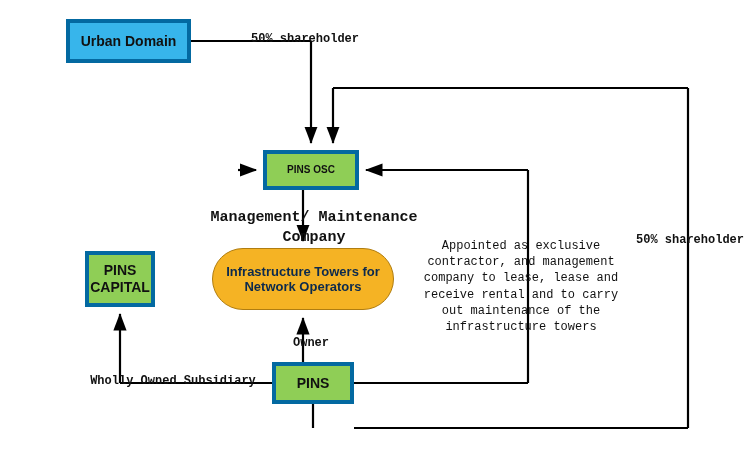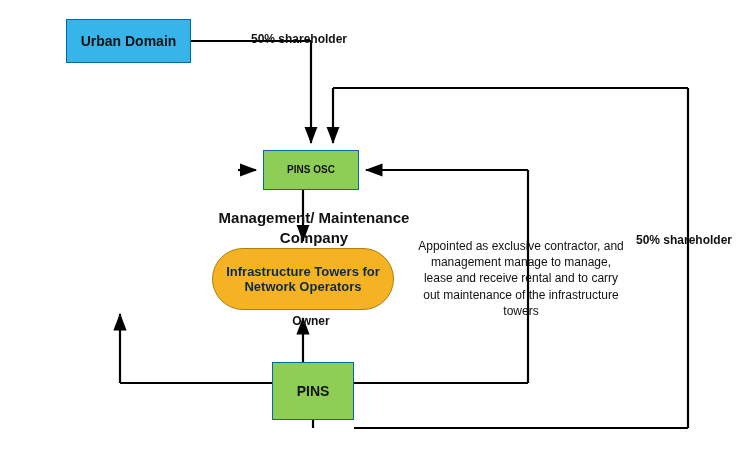--- a/index.html
+++ b/index.html
@@ -27,21 +27,21 @@
     box-sizing: border-box;
     display: flex;
     align-items: center;
     justify-content: center;
     text-align: center;
     font-weight: bold;
     color: #111111;
     line-height: 1.18;
   }
   .node-rect {
-    border: 1px solid #0369a1;
+    border: 4px solid #0369a1;
   }
   .node-urban {
     left: 66px;
     top: 19px;
     width: 125px;
     height: 44px;
     background: #37b5eb;
     font-size: 14px;
   }
   .node-osc {
@@ -57,41 +57,42 @@
     top: 251px;
     width: 70px;
     height: 56px;
     background: #8fce56;
     font-size: 14px;
   }
   .node-pins {
     left: 272px;
     top: 362px;
     width: 82px;
-    height: 58px;
+    height: 42px;
     background: #8fce56;
     font-size: 14px;
   }
   .node-towers {
     left: 212px;
     top: 248px;
     width: 182px;
     height: 62px;
     background: #f5b324;
     border: 1px solid #b07d10;
     border-radius: 31px;
     font-size: 13px;
     color: #0c2a4d;
     padding: 0 8px;
   }
   .label {
     position: absolute;
     font-size: 12px;
     color: #111111;
     line-height: 1.35;
+    font-family: Liberation Mono, monospace;
   }
   .lbl-shareholder-top {
     left: 251px;
     top: 31px;
     width: 130px;
     font-weight: bold;
     font-size: 12px;
   }
   .lbl-shareholder-right {
     left: 636px;
@@ -117,21 +118,21 @@
   }
   .lbl-appointed {
     left: 415px;
     top: 238px;
     width: 212px;
     text-align: center;
     font-size: 12px;
   }
   .lbl-owner {
     left: 275px;
-    top: 313px;
+    top: 335px;
     width: 72px;
     text-align: center;
     font-weight: bold;
     font-size: 12px;
   }
   .lbl-wholly {
     left: 78px;
     top: 373px;
     width: 190px;
     text-align: center;
@@ -192,28 +193,32 @@
   </svg>
 
   <div class="node node-rect node-urban">
     <span>Urban Domain</span>
   </div>
 
   <div class="node node-rect node-osc">
     <span>PINS OSC</span>
   </div>
 
+  <div class="node node-rect node-capital">
+    <span>PINS CAPITAL</span>
+  </div>
 
   <div class="node node-rect node-pins">
     <span>PINS</span>
   </div>
 
   <div class="node node-towers">
     <span>Infrastructure Towers for Network Operators</span>
   </div>
 
   <div class="label lbl-shareholder-top">50% shareholder</div>
   <div class="label lbl-shareholder-right">50% shareholder</div>
   <div class="label lbl-mgmt">Management/ Maintenance Company</div>
-  <div class="label lbl-appointed">Appointed as exclusive contractor, and management manage to manage, lease and receive rental and to carry out maintenance of the infrastructure towers</div>
+  <div class="label lbl-appointed">Appointed as exclusive contractor, and management company to lease, lease and receive rental and to carry out maintenance of the infrastructure towers</div>
   <div class="label lbl-owner">Owner</div>
+  <div class="label lbl-wholly">Wholly Owned Subsidiary</div>
 
 </div>
 
 </body></html>

